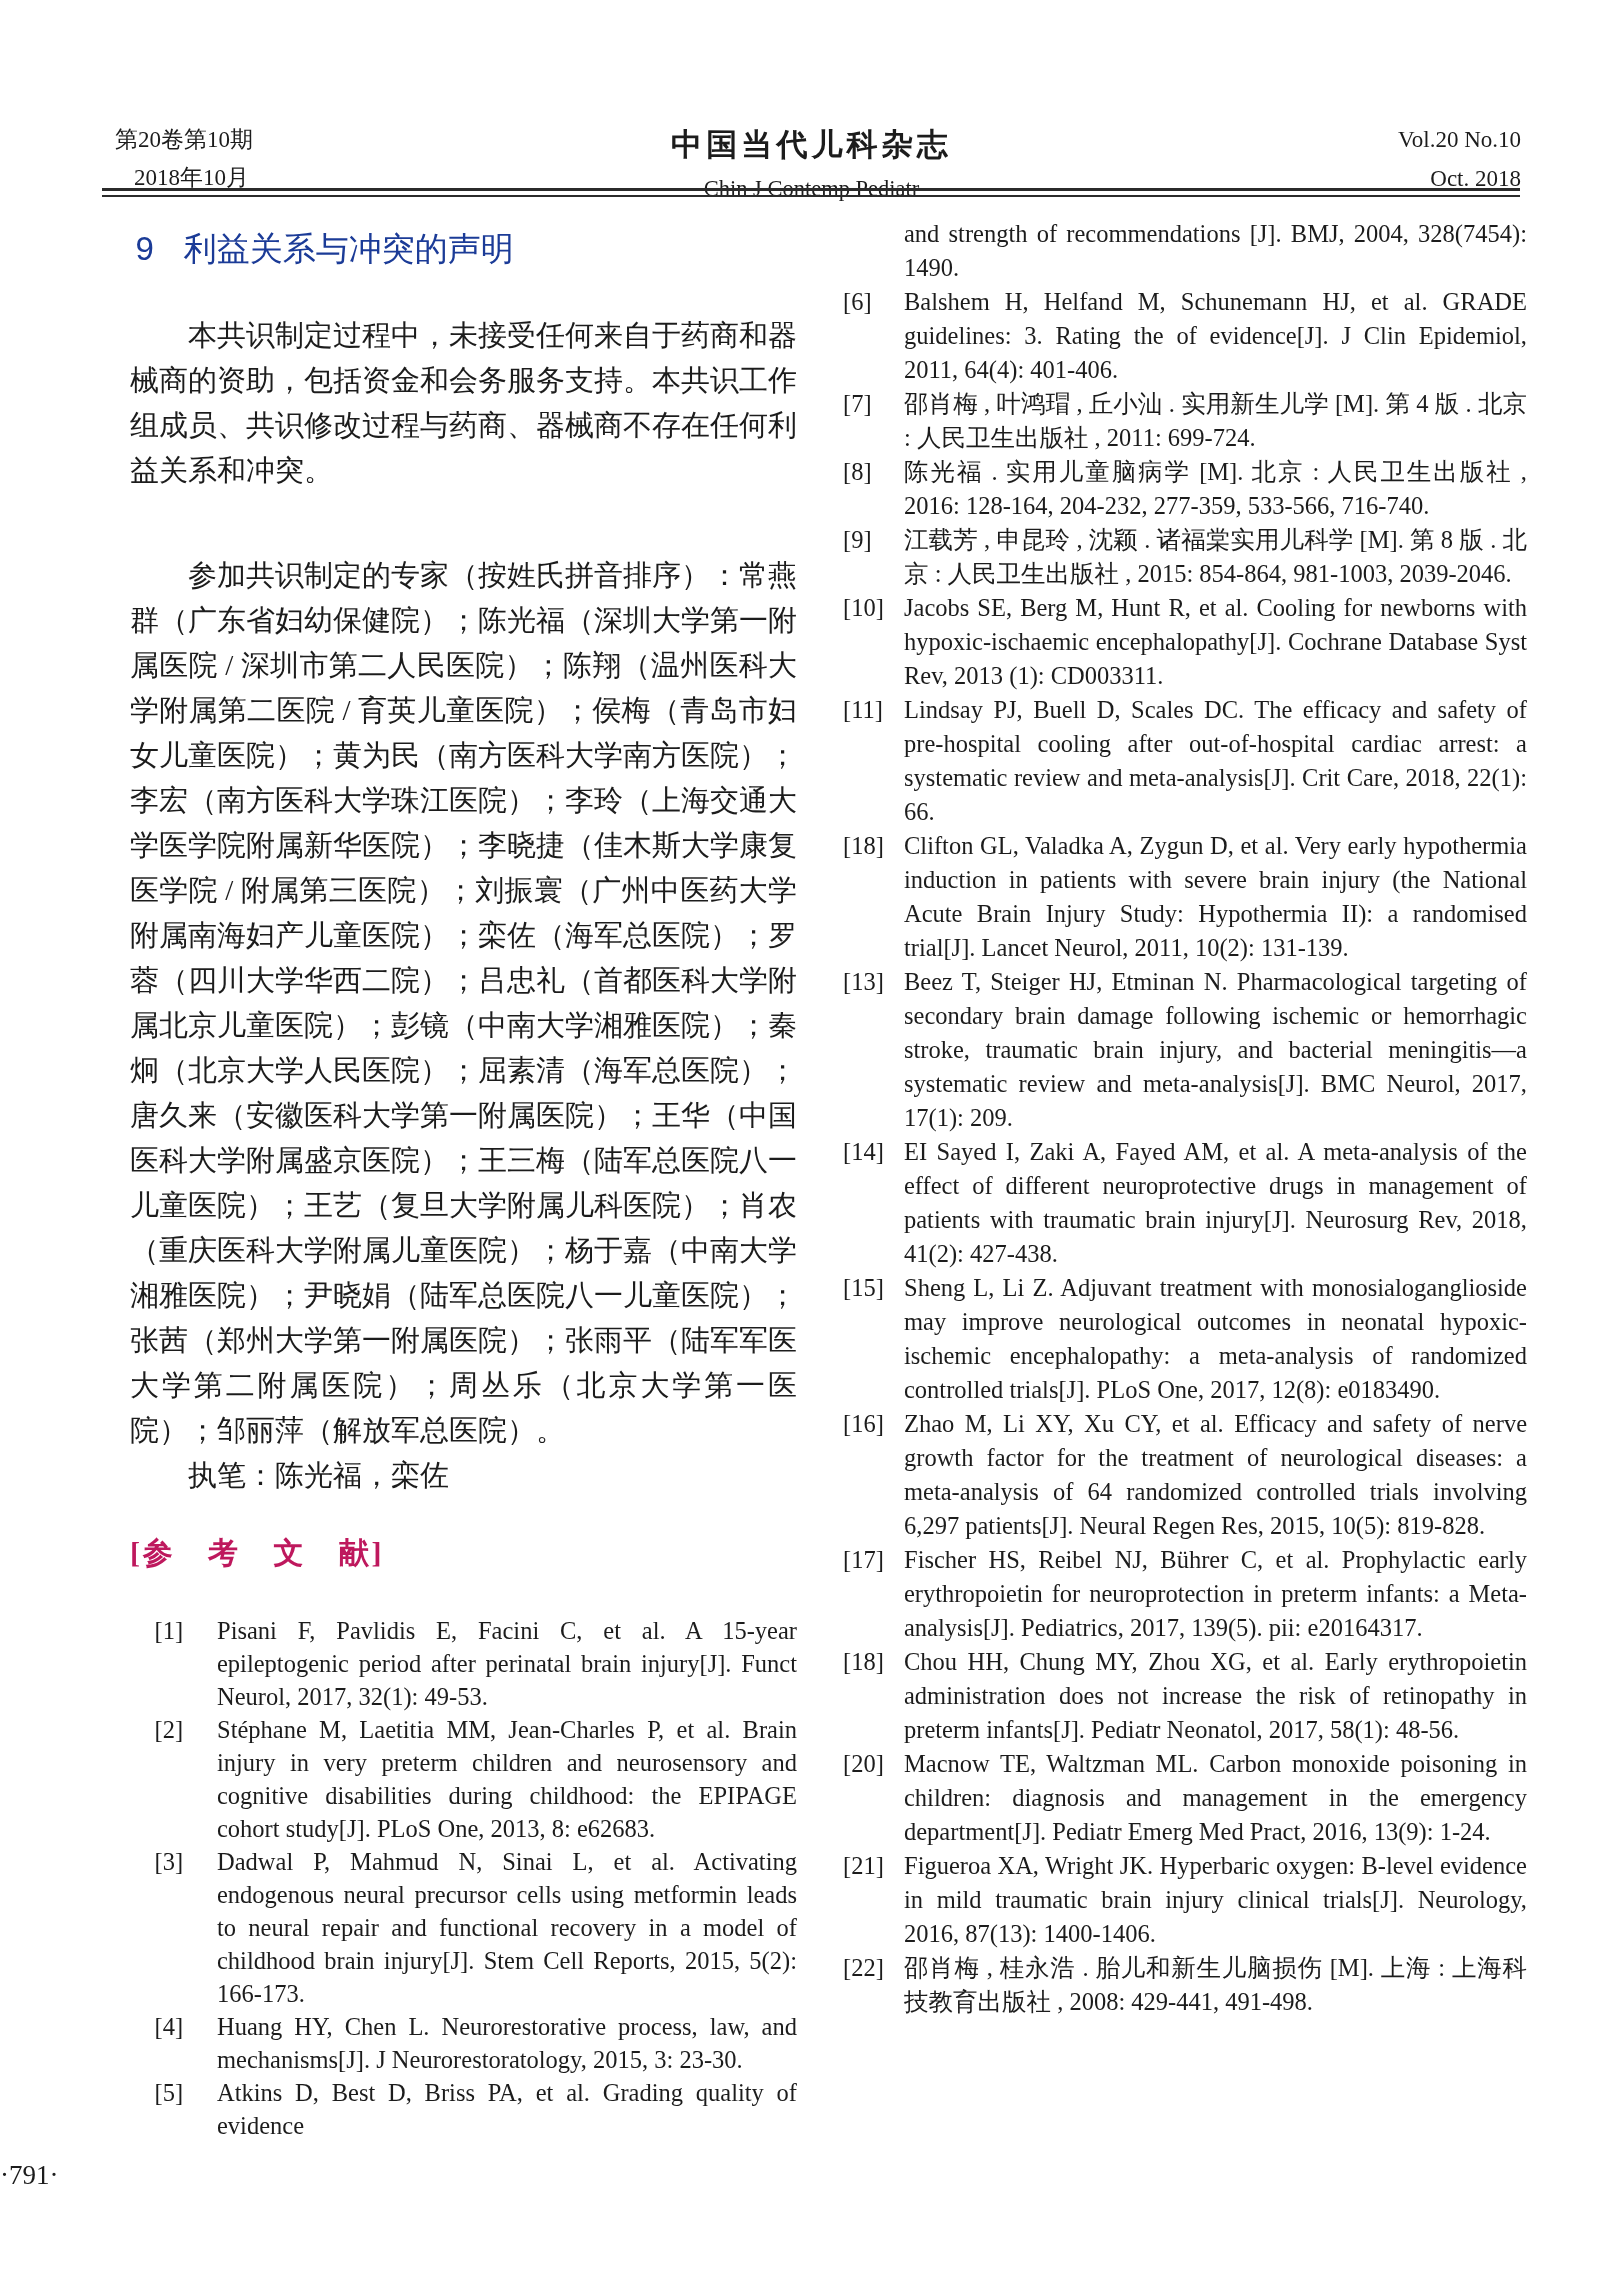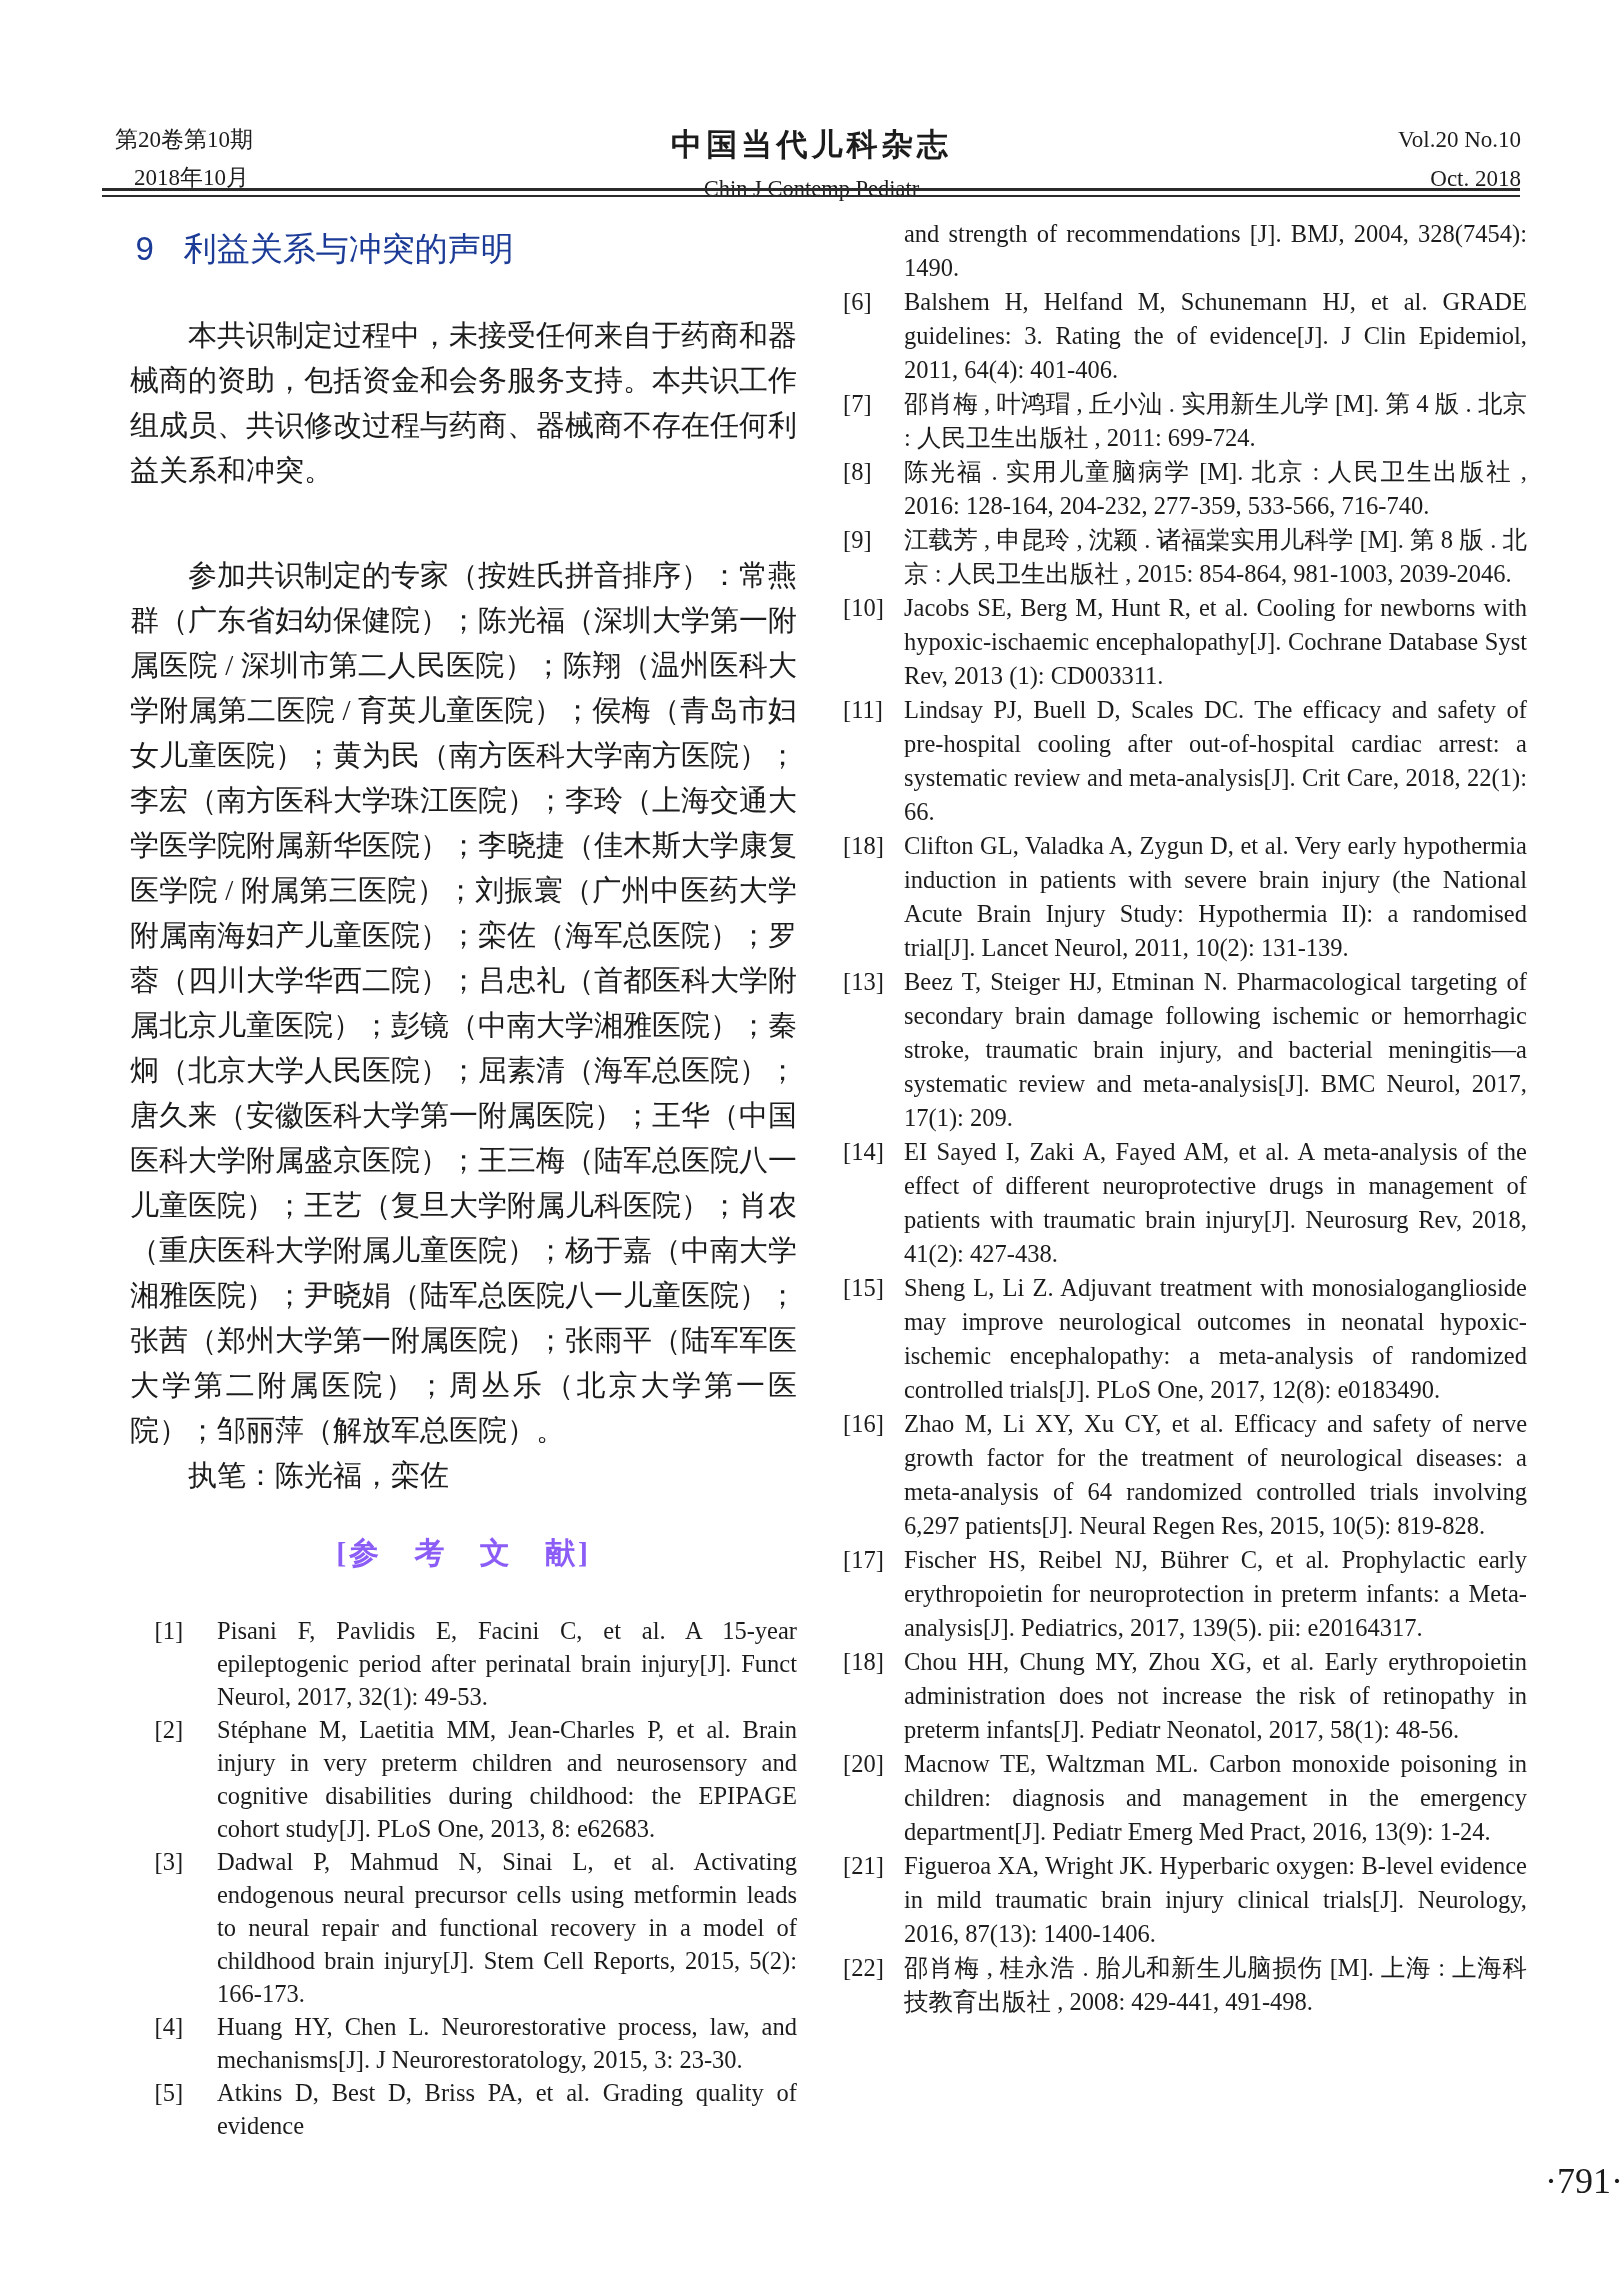--- a/index.html
+++ b/index.html
@@ -29,33 +29,33 @@
     color:#1b3b97;font-weight:normal;font-size:33px;line-height:1.2;
     margin:4.1px 0 0 5.5px;
   }
   .sec-heading .num{display:inline-block;margin-right:30px;}
   .para{font-size:29px;line-height:45px;text-align:justify;text-indent:2em;margin:0;}
   #para-funding{margin-top:44px;}
   #para-experts{margin-top:60px;}
   #byline{margin-top:0;}
   
   .refs-heading{
-    color:#8b5cf6;font-size:30px;font-weight:600;text-align:center;
+    color:#be185d;font-size:30px;font-weight:600;text-align:left;
     letter-spacing:2.7px;margin-top:35px;
   }
   .ref-list{list-style:none;margin:40px 0 0 0;padding:0;font-size:24.5px;line-height:33px;}
   #col-right .ref-list{margin-top:0;line-height:34px;}
   .ref{position:relative;text-align:justify;margin:0;}
   #col-left .ref{padding-left:87px;}
   #col-left .ref .no{position:absolute;left:24.5px;top:0;}
   #col-right .ref{padding-left:61px;}
   #col-right .ref .no{position:absolute;left:0;top:0;}
   .ref-cont{padding-left:61px;text-align:justify;font-size:24.5px;line-height:34px;}
   
-  .page-num{position:absolute;top:2160px;left:0;width:100%;text-align:right;font-size:36px;}
+  .page-num{position:absolute;top:2160px;left:0;width:100%;text-align:left;font-size:27px;}
 </style>
 </head>
 <body>
 
 <div class="hdr-left">
   <div>第20卷第10期</div>
   <div class="l2">2018年10月</div>
 </div>
 <div class="hdr-center">
   <div class="cn">中国当代儿科杂志</div>

